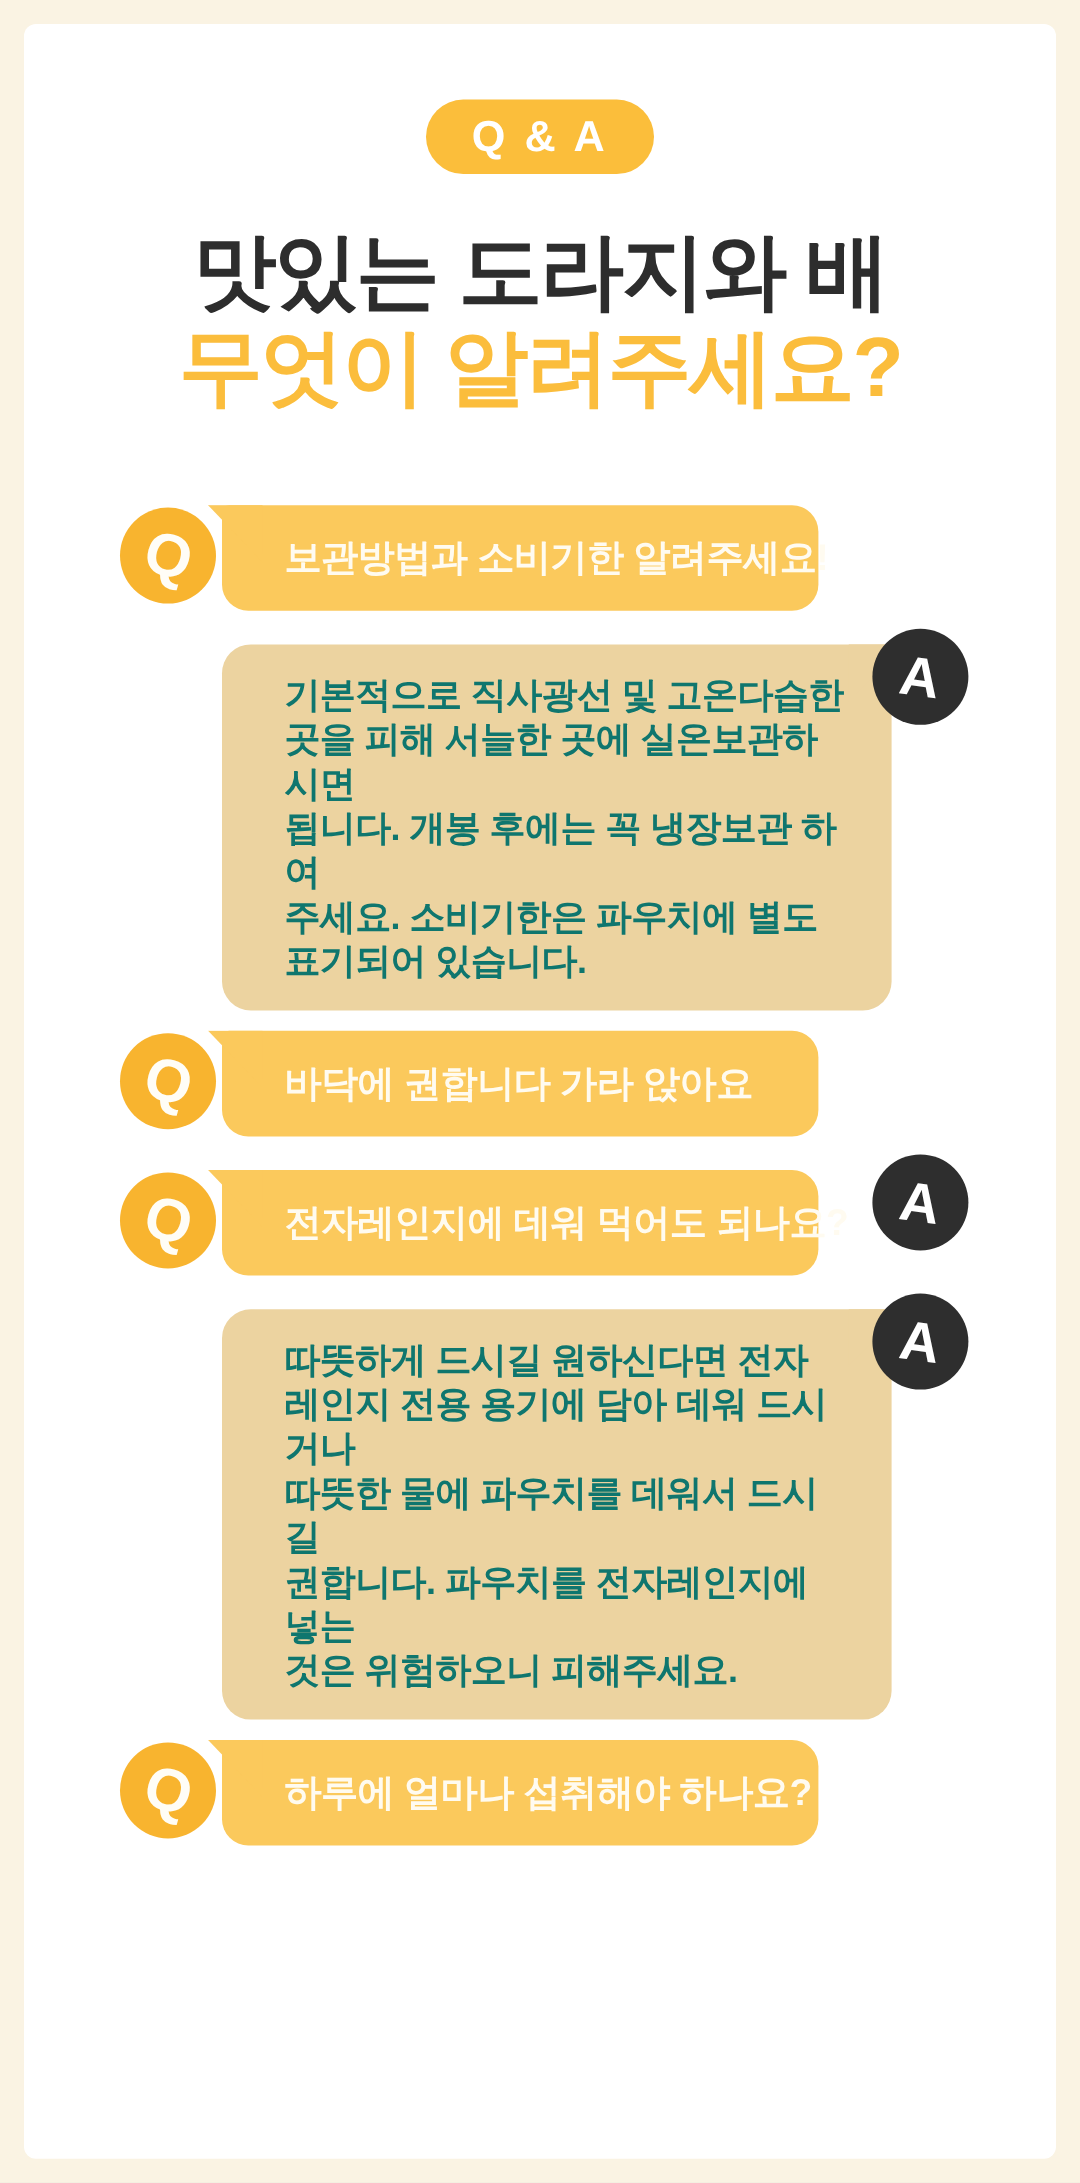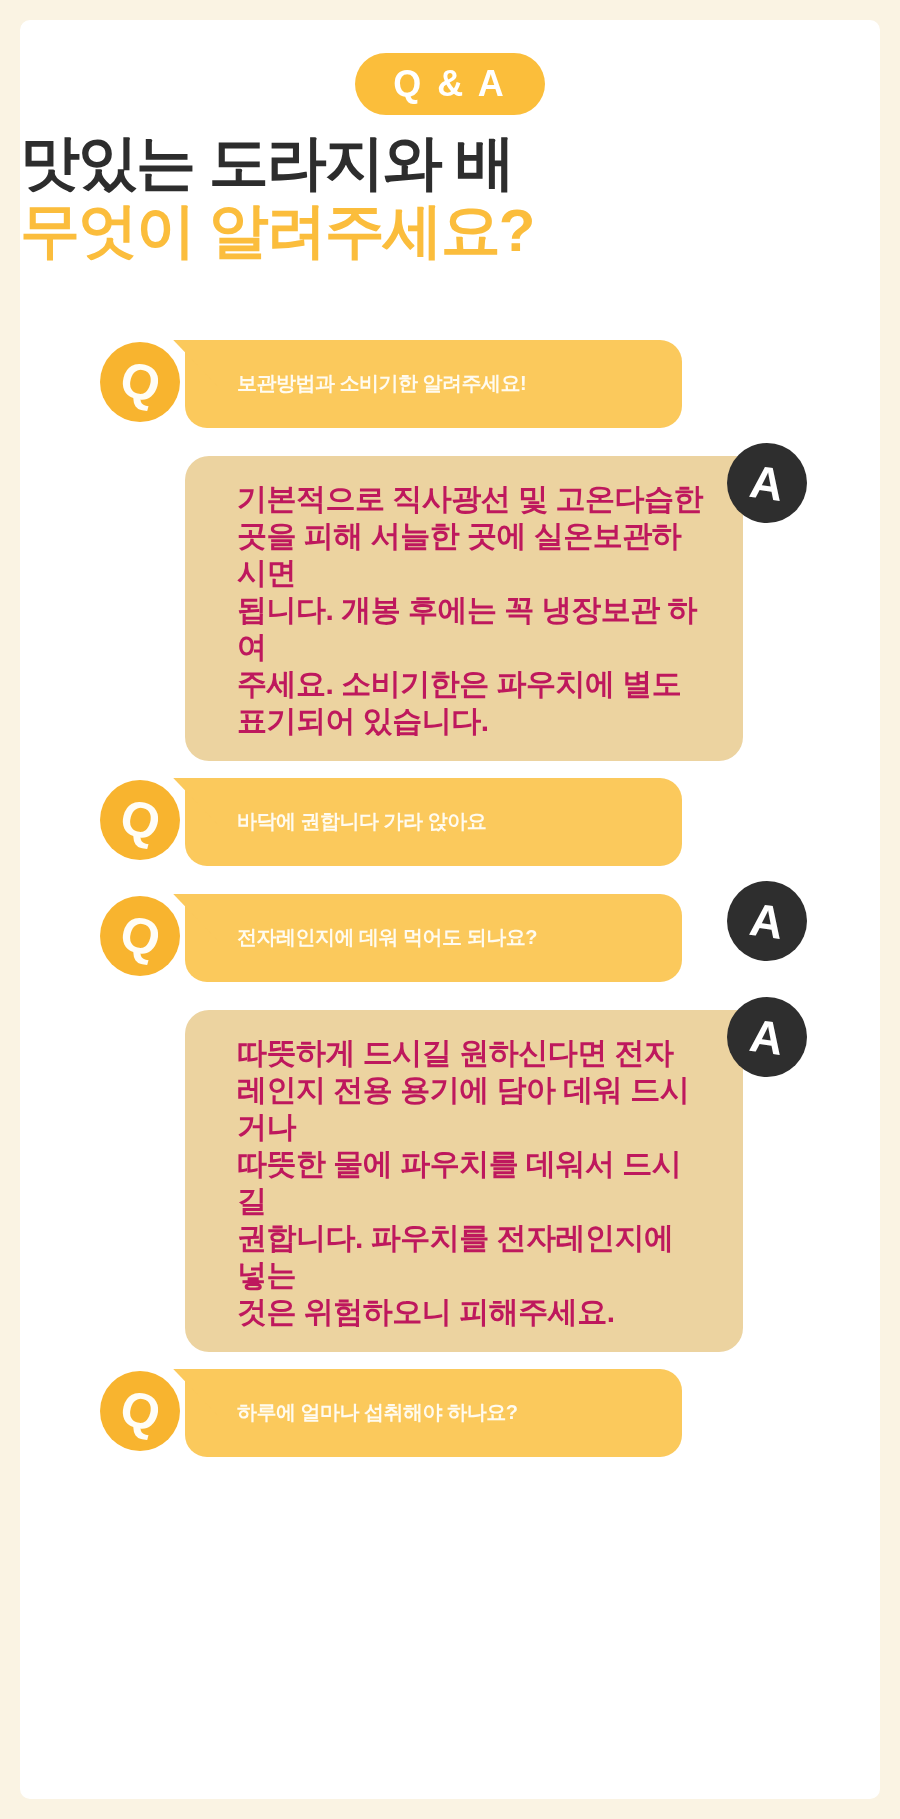--- a/index.html
+++ b/index.html
@@ -1,46 +1,46 @@
 <!DOCTYPE html>
 <html><head>
 <meta charset="utf-8">
 <style>
   html,body{margin:0;padding:0;}
   body{font-family:"Liberation Sans", sans-serif; background:#e9e4d8;}
   .page{position:relative; width:900px; height:1819px; background:#faf3e3; overflow:hidden; margin:0 auto;}
   .panel{position:absolute; left:20px; top:20px; width:860px; height:1779px; background:#ffffff; border-radius:10px;}
 
   
-  .qa-pill{width:190px; height:62px; margin:33px auto 0; background:#fbbe3b; border-radius:31px;
+  .qa-pill{width:190px; height:62px; margin:63px auto 0; background:#fbbe3b; border-radius:31px;
     display:flex; align-items:center; justify-content:center;}
   .qa-pill span{color:#ffffff; font-size:36px; font-weight:800; letter-spacing:3px;}
-  .headline{margin-top:14px; text-align:left; font-weight:900; font-size:60px; line-height:1.14; letter-spacing:-2px;}
+  .headline{margin-top:42px; text-align:center; font-weight:900; font-size:70px; line-height:1.14; letter-spacing:-2px;}
   .headline .t1{display:block; color:#2d2d2d;}
   .headline .t2{display:block; color:#fbbd3c;}
 
   
   .qa-list{margin-top:74px;}
   .qa-item{position:relative; margin-bottom:5px;}
   .q-circle{position:absolute; left:80px; top:2px; width:80px; height:80px; border-radius:50%;
     background:#f8b42f; display:flex; align-items:center; justify-content:center; z-index:2;}
   .q-circle span{color:#fffdf6; font-size:50px; font-weight:800; transform:rotate(15deg); display:block;}
   .q-bubble{position:relative; margin-left:165px; margin-top:17px; width:497px; height:88px;
     background:#fbc95c; border-radius:22px; border-top-left-radius:6px;
     display:flex; align-items:center; box-sizing:border-box; padding:0 30px 0 52px;}
   .q-bubble::before{content:""; position:absolute; left:-12px; top:0; width:46px; height:48px;
     background:#fbc95c; clip-path:polygon(0 0,100% 0,100% 100%);}
-  .q-text{color:#fffbf0; font-size:20px; font-weight:700; letter-spacing:-0.5px; white-space:nowrap;}
+  .q-text{color:#fffbf0; font-size:31px; font-weight:700; letter-spacing:-0.5px; white-space:nowrap;}
 
   .a-line{position:relative; margin-left:165px; margin-top:28px;}
   .a-bubble{position:relative; width:558px; background:#ecd3a0; border-radius:24px; border-top-right-radius:6px;
     box-sizing:border-box; padding:24px 34px 22px 52px;}
   .a-bubble::before{content:""; position:absolute; right:-12px; top:0; width:48px; height:48px;
     background:#ecd3a0; clip-path:polygon(0 0,100% 0,0 100%);}
-  .a-text{display:block; color:#be185d; font-size:30px; font-weight:700; line-height:37px;
+  .a-text{display:block; color:#0f766e; font-size:30px; font-weight:700; line-height:37px;
     letter-spacing:-0.5px; white-space:pre-line;}
   .a-circle{position:absolute; left:542px; top:-13px; width:80px; height:80px; border-radius:50%;
     background:#2e2e2e; display:flex; align-items:center; justify-content:center; z-index:3;}
   .a-circle span{color:#ffffff; font-size:46px; font-weight:800; transform:rotate(8deg); display:block;}
 </style>
 </head>
 <body>
 
 <div class="page">
   <div class="panel">

